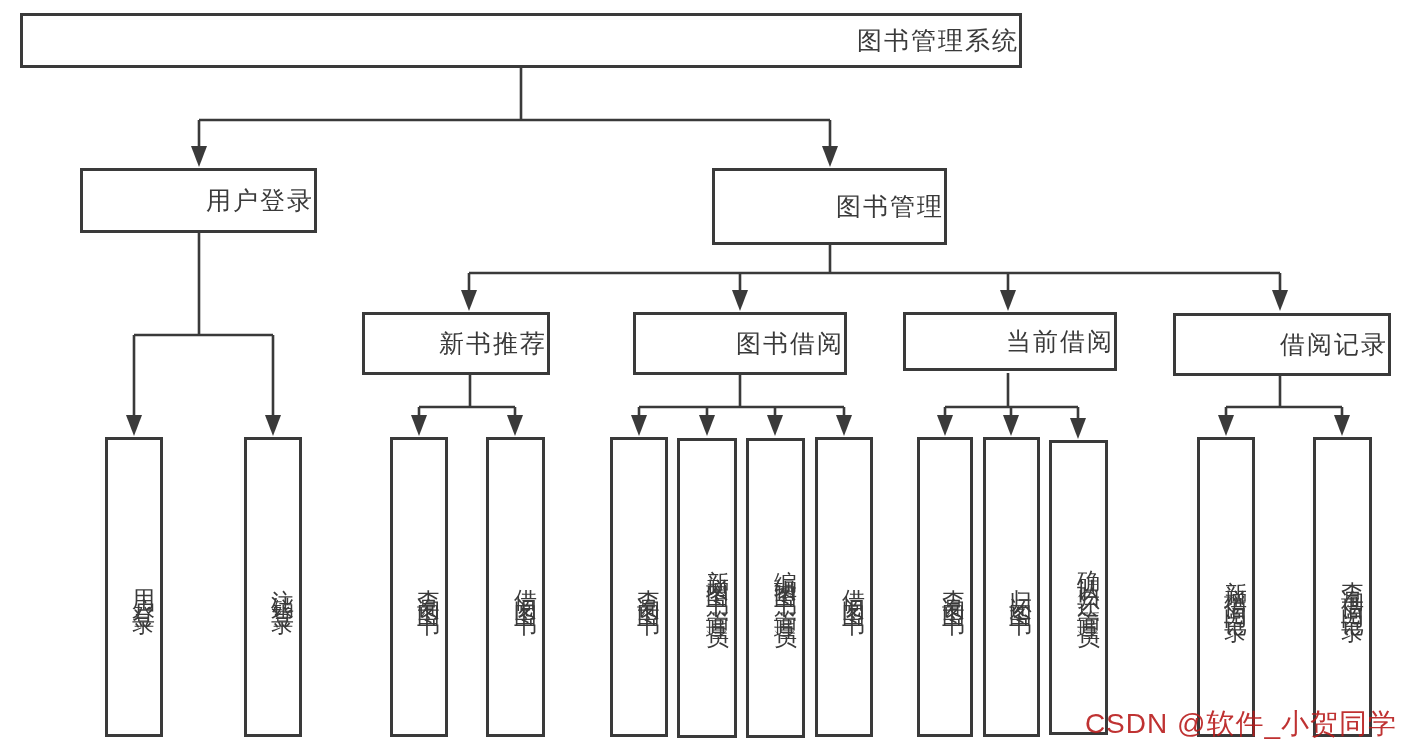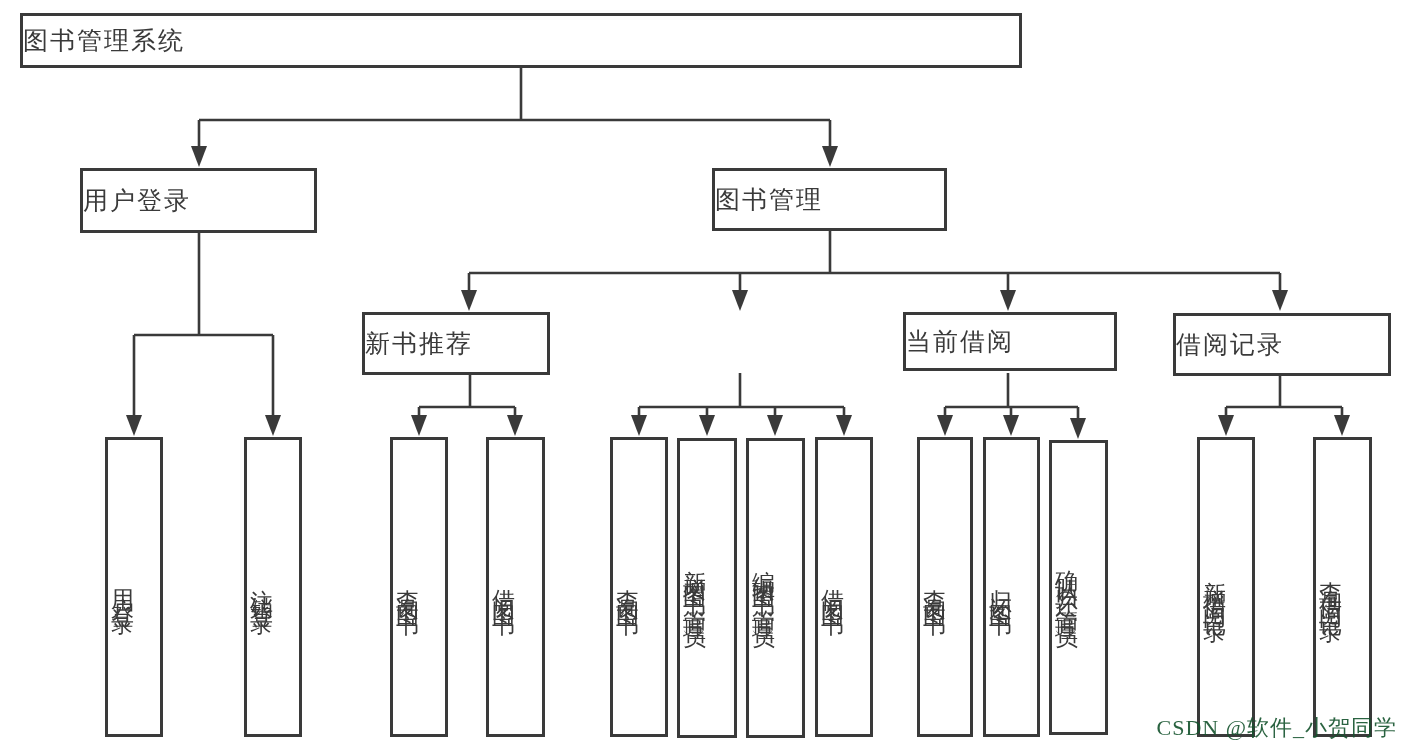--- a/index.html
+++ b/index.html
@@ -3,30 +3,30 @@
 <meta charset="utf-8">
 <style>
   html,body{margin:0;padding:0;background:#ffffff;}
   .canvas{
     position:relative;width:1405px;height:747px;background:#ffffff;overflow:hidden;
     font-family:"Liberation Sans","DejaVu Sans",sans-serif;color:#3a3a3a;
   }
   .connectors{position:absolute;left:0;top:0;width:1405px;height:747px;}
   .node{
     position:absolute;box-sizing:border-box;border:3px solid #3a3a3a;background:#ffffff;
-    display:flex;align-items:center;justify-content:flex-start;z-index:2;
+    display:flex;align-items:center;justify-content:flex-end;z-index:2;
   }
   .node.h .lbl{font-size:25px;letter-spacing:2px;white-space:nowrap;color:#3a3a3a;}
   .node.v .lbl{
     writing-mode:vertical-rl;text-orientation:mixed;
     font-size:23px;letter-spacing:8px;color:#3a3a3a;white-space:nowrap;
   }
   .watermark{
     position:absolute;right:8px;bottom:4px;z-index:5;
-    font-size:22px;letter-spacing:1px;color:#14532d;opacity:0.9;white-space:nowrap;font-family:Liberation Serif, serif;
+    font-size:28px;letter-spacing:1px;color:#b91c1c;opacity:0.9;white-space:nowrap;
   }
 </style>
 </head>
 <body>
 
 <div class="canvas">
 
   <svg class="connectors" viewBox="0 0 1405 747" xmlns="http://www.w3.org/2000/svg">
     <g stroke="#3a3a3a" stroke-width="2.6" fill="none">
       <path d="M521 66 V120 M199 120 H830 M199 120 V150 M830 120 V150"></path>
@@ -60,26 +60,29 @@
     </g>
   </svg>
 
   <div class="node h" style="left:20px;top:13px;width:1002px;height:55px">
     <span class="lbl">图书管理系统</span>
   </div>
 
   <div class="node h" style="left:80px;top:168px;width:237px;height:65px">
     <span class="lbl">用户登录</span>
   </div>
-  <div class="node h" style="left:712px;top:168px;width:235px;height:63px">
+  <div class="node h" style="left:712px;top:168px;width:235px;height:77px">
     <span class="lbl">图书管理</span>
   </div>
 
   <div class="node h" style="left:362px;top:312px;width:188px;height:63px">
     <span class="lbl">新书推荐</span>
+  </div>
+  <div class="node h" style="left:633px;top:312px;width:214px;height:63px">
+    <span class="lbl">图书借阅</span>
   </div>
   <div class="node h" style="left:903px;top:312px;width:214px;height:59px">
     <span class="lbl">当前借阅</span>
   </div>
   <div class="node h" style="left:1173px;top:313px;width:218px;height:63px">
     <span class="lbl">借阅记录</span>
   </div>
 
   <div class="node v" style="left:105px;top:437px;width:58px;height:300px">
     <span class="lbl">用户登录</span>

